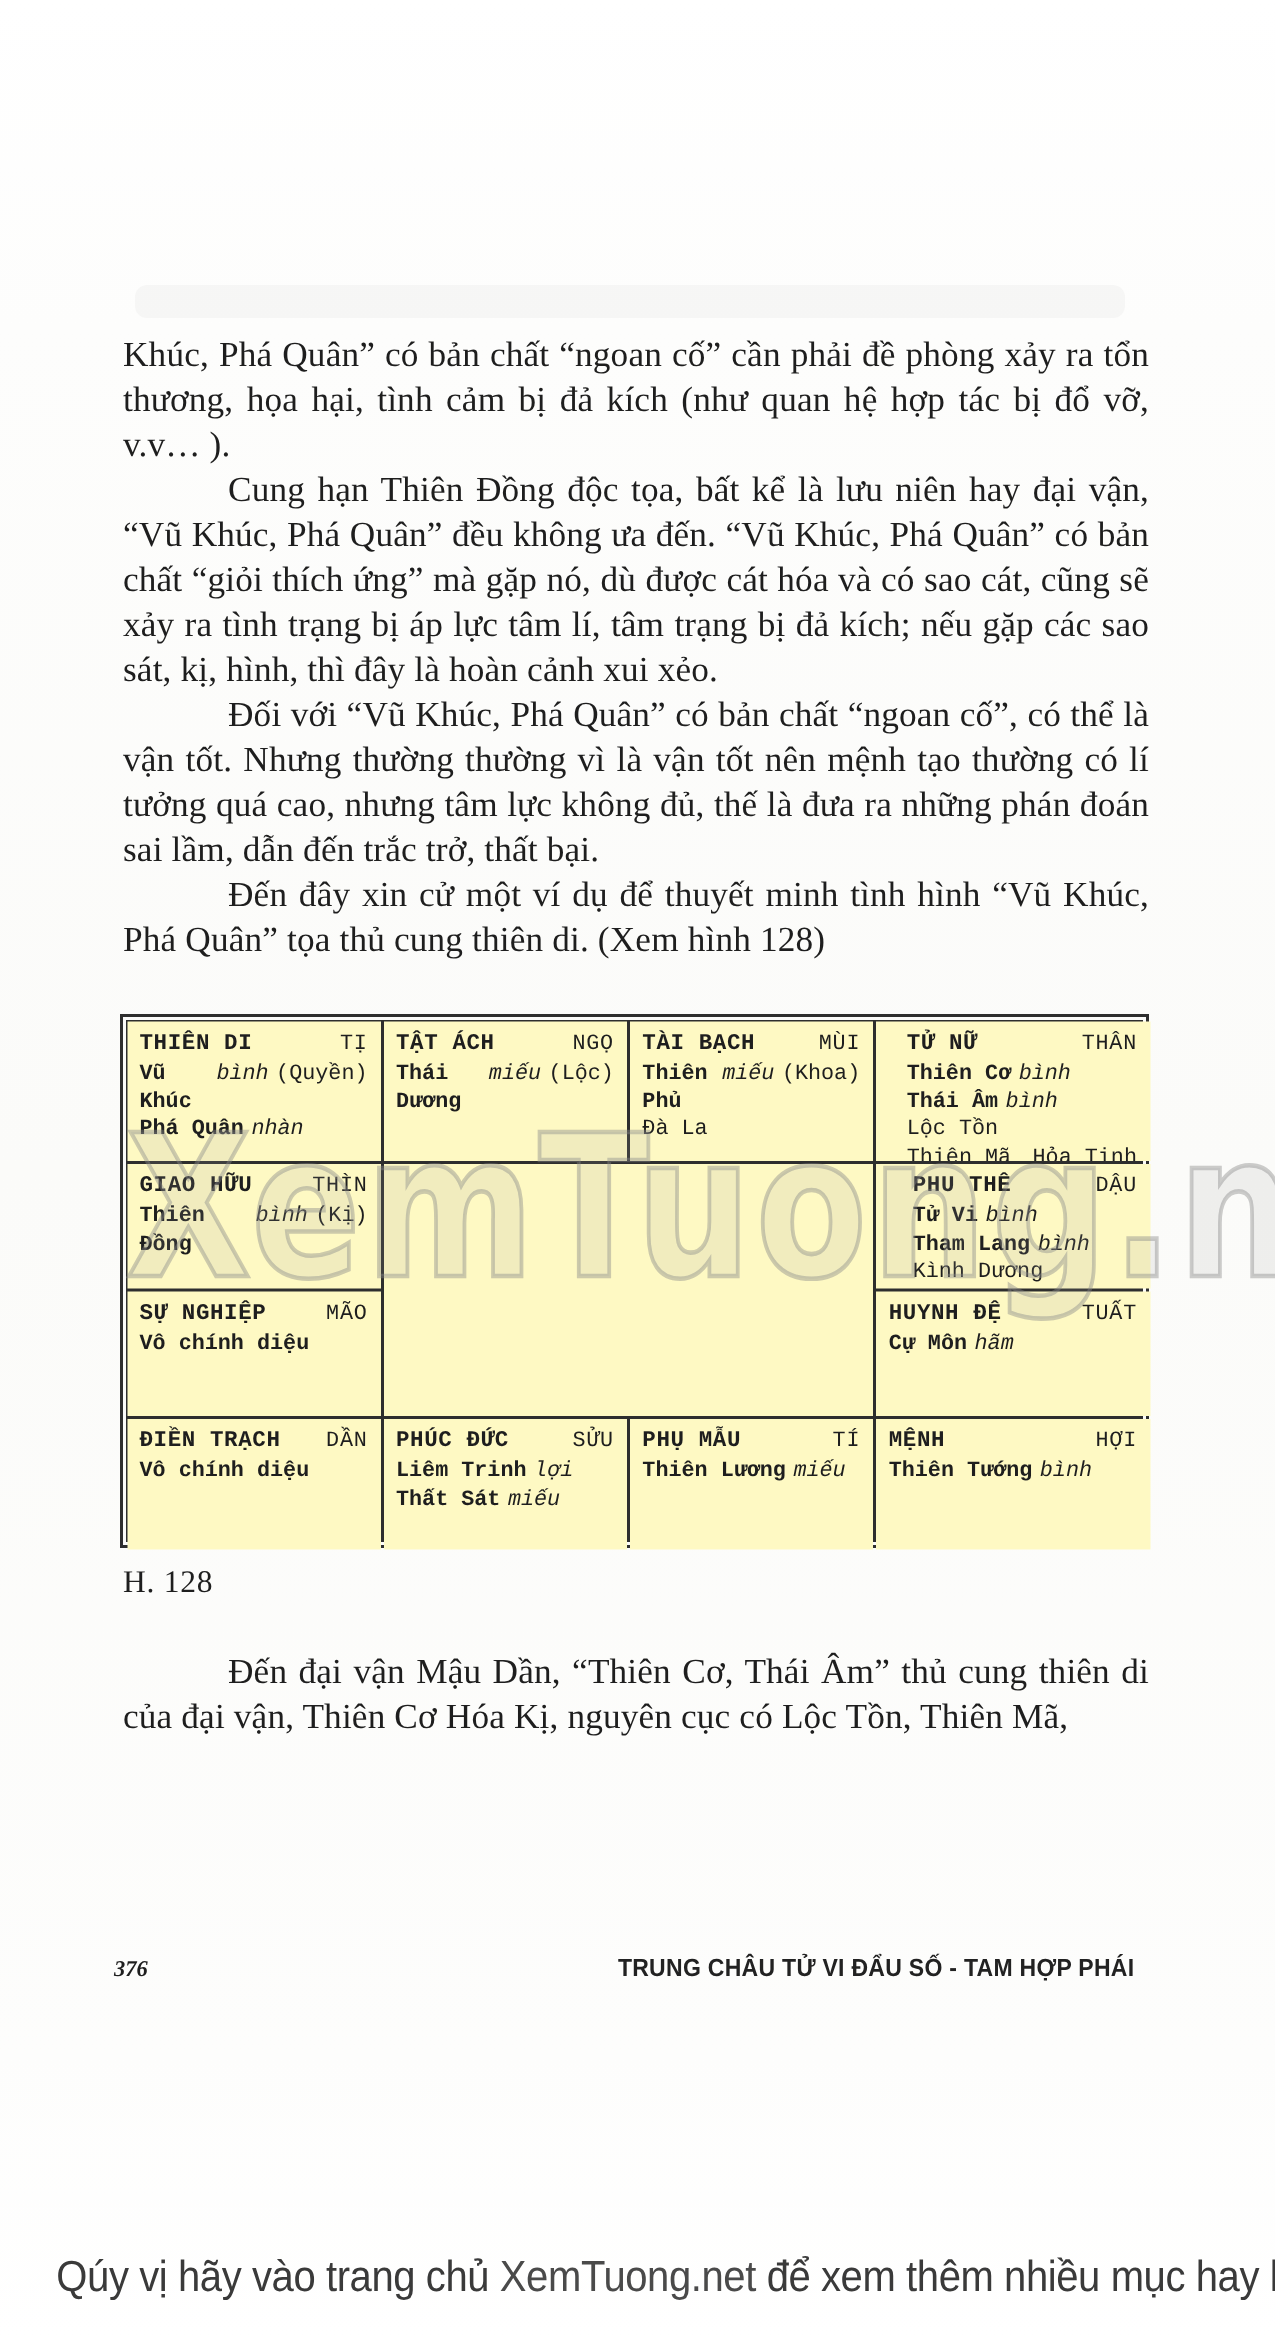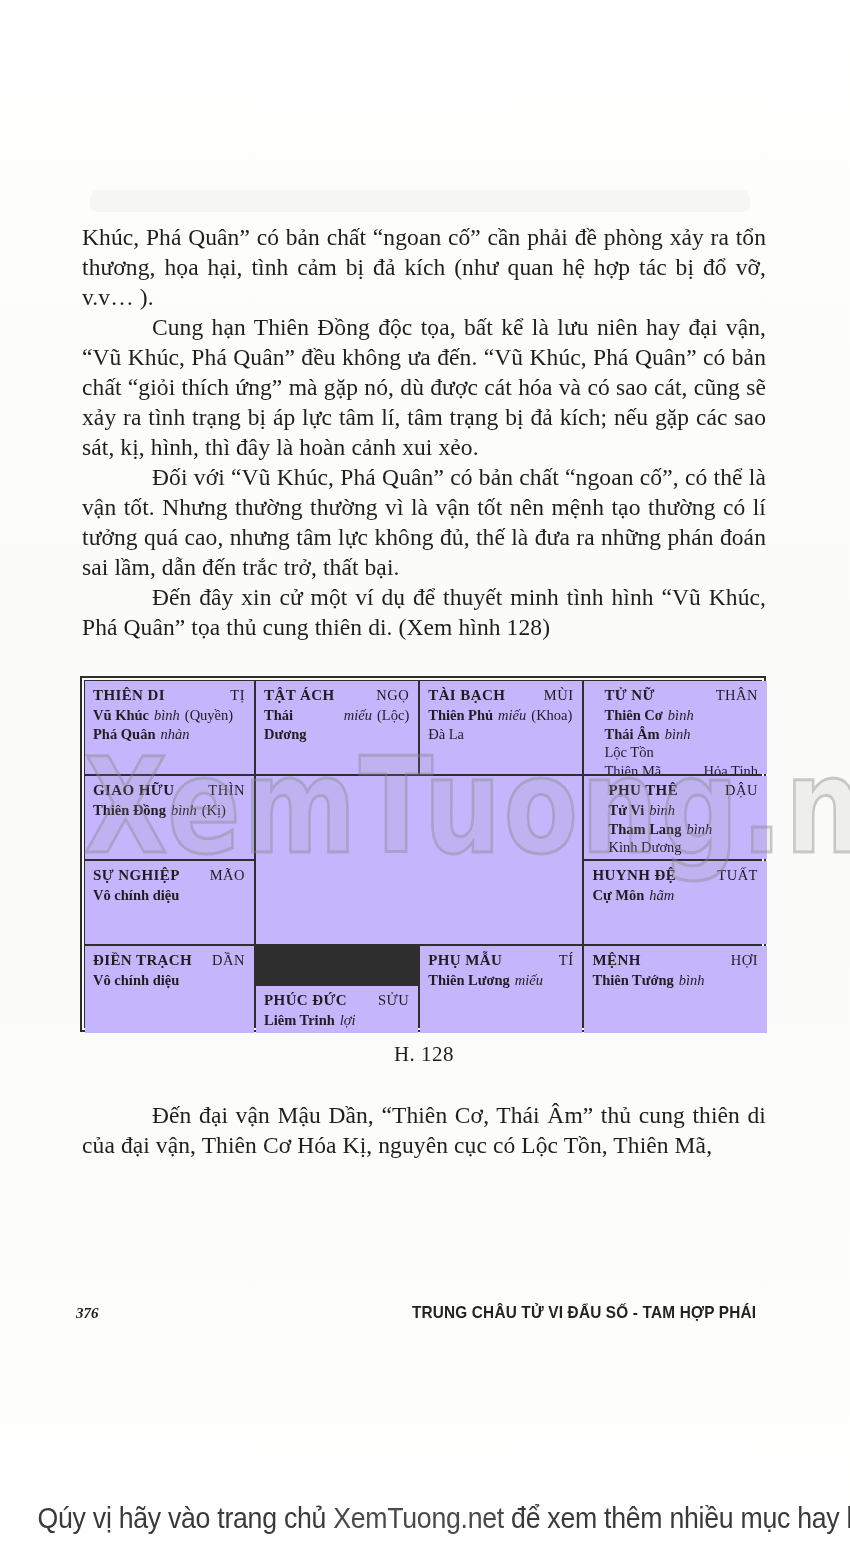--- a/index.html
+++ b/index.html
@@ -39,24 +39,25 @@
     display:grid;
     width:100%;height:100%;
     box-sizing:border-box;
     grid-template-columns: 25% 24% 24% 27%;
     grid-template-rows: 27% 24% 24% 25%;
     background:#2e2e2e;
     gap:2px;
     border:1px solid #2e2e2e;
   }
   .cell{
-    background:#c4b5fd;
+    background:#fef9c3;
     padding:5px 9px 4px 8px;
     overflow:hidden;
     position:relative;
+    font-family:Liberation Mono, monospace;
   }
   .cell-head{
     display:flex;justify-content:space-between;align-items:baseline;
     font-size:15px;line-height:19px;
   }
   .palace{font-weight:bold;letter-spacing:0.4px;}
   .branch{font-size:14.5px;letter-spacing:0.5px;}
   .cell-lines{margin-top:1px;}
   .line{display:flex;gap:5px;font-size:14.5px;line-height:18.5px;}
   .seg-b{font-weight:bold;}
@@ -67,42 +68,42 @@
   [data-cell="thien-di"]{grid-area:1/1;}
   [data-cell="tat-ach"]{grid-area:1/2;}
   [data-cell="tai-bach"]{grid-area:1/3;}
   [data-cell="tu-nu"]{grid-area:1/4;padding-left:20px;}
   [data-cell="giao-huu"]{grid-area:2/1;}
   [data-cell="center"]{grid-area:2/2/4/4;}
   [data-cell="phu-the"]{grid-area:2/4;padding-left:24px;}
   [data-cell="su-nghiep"]{grid-area:3/1;}
   [data-cell="huynh-de"]{grid-area:3/4;}
   [data-cell="dien-trach"]{grid-area:4/1;}
-  [data-cell="phuc-duc"]{grid-area:4/2;margin-top:40px;}
+  [data-cell="phuc-duc"]{grid-area:4/2;}
   [data-cell="phu-mau"]{grid-area:4/3;}
   [data-cell="menh"]{grid-area:4/4;}
 
   .watermark{
     position:absolute;top:52px;left:2px;width:820px;
     font-family:"DejaVu Sans", sans-serif;
     font-weight:bold;
     font-size:108px;
     letter-spacing:3px;
     white-space:nowrap;
     color:rgba(160,160,160,0.14);
     -webkit-text-stroke:2.5px rgba(135,135,135,0.42);
     transform:scaleY(1.22);
     transform-origin:top left;
     pointer-events:none;
     z-index:6;
   }
 
   .caption{
     position:absolute;top:1042px;left:82px;width:684px;
-    text-align:center;font-size:21px;letter-spacing:0.5px;
+    font-size:21px;letter-spacing:0.5px;
   }
 
   
   .pagefooter{
     position:absolute;top:1303px;left:76px;width:680px;
     display:flex;justify-content:space-between;align-items:baseline;
   }
   .pageno{
     font-size:15px;font-weight:bold;font-style:italic;
     font-family:"Liberation Serif", serif;

